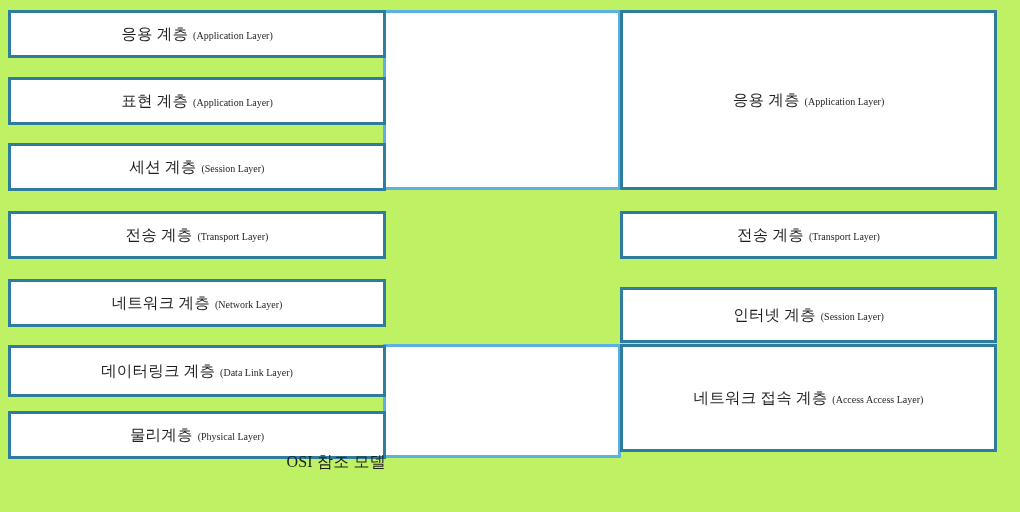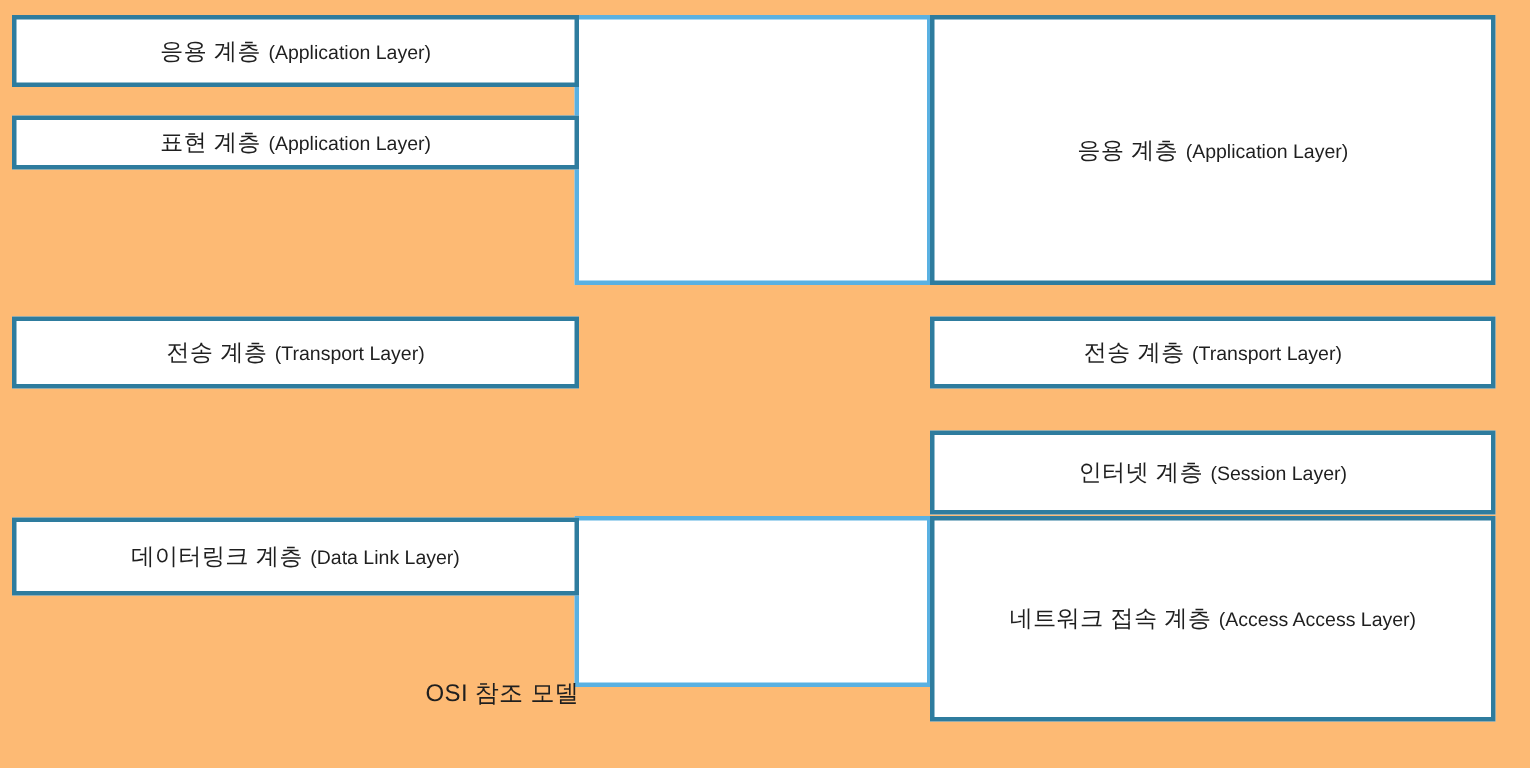--- a/index.html
+++ b/index.html
@@ -4,22 +4,22 @@
 <style>
   :root{
     --teal:#2e7c9e;
     --lightblue:#5ab1e2;
     --ink:#1f1f1f;
   }
   html,body{margin:0;padding:0;background:#ffffff;}
   .stage{
     position:relative;
     width:1020px;height:512px;
-    background:#fdba74;
-    font-family:Liberation Sans, sans-serif;
+    background:#bef264;
+    font-family:Liberation Serif, serif;
     color:var(--ink);
     overflow:hidden;
   }
   
   .bridge{
     position:absolute;
     left:383px;width:238px;
     border:3px solid var(--lightblue);
     background:#ffffff;
     box-sizing:border-box;
@@ -31,21 +31,21 @@
     border:3px solid var(--teal);
     background:#ffffff;
     box-sizing:border-box;
     display:flex;align-items:center;justify-content:center;
     z-index:2;
   }
   .box.left{left:8px;width:378px;}
   .box.right{left:620px;width:377px;}
   .label{display:flex;align-items:baseline;gap:5px;white-space:nowrap;}
   .ko{font-size:15.5px;letter-spacing:.2px;}
-  .en{font-size:13px;}
+  .en{font-size:10px;}
   .caption{
     position:absolute;
     text-align:center;
     font-size:16px;
     letter-spacing:.2px;
     z-index:2;
   }
   .caption.left{left:8px;width:378px;top:452px;text-align:right;}
   .caption.right{left:620px;width:377px;top:472px;}
 </style>
@@ -56,36 +56,54 @@
 
   <div class="bridge" style="top:10px;height:180px"></div>
   <div class="bridge" style="top:344px;height:114px"></div>
 
   <div class="box left" style="top:10px;height:48px">
     <span class="label">
       <span class="ko">응용 계층</span>
       <span class="en">(Application Layer)</span>
     </span>
   </div>
-  <div class="box left" style="top:77px;height:36px">
+  <div class="box left" style="top:77px;height:48px">
     <span class="label">
       <span class="ko">표현 계층</span>
       <span class="en">(Application Layer)</span>
+    </span>
+  </div>
+  <div class="box left" style="top:143px;height:48px">
+    <span class="label">
+      <span class="ko">세션 계층</span>
+      <span class="en">(Session Layer)</span>
     </span>
   </div>
   <div class="box left" style="top:211px;height:48px">
     <span class="label">
       <span class="ko">전송 계층</span>
       <span class="en">(Transport Layer)</span>
     </span>
   </div>
+  <div class="box left" style="top:279px;height:48px">
+    <span class="label">
+      <span class="ko">네트워크 계층</span>
+      <span class="en">(Network Layer)</span>
+    </span>
+  </div>
   <div class="box left" style="top:345px;height:52px">
     <span class="label">
       <span class="ko">데이터링크 계층</span>
       <span class="en">(Data Link Layer)</span>
+    </span>
+  </div>
+  <div class="box left" style="top:411px;height:48px">
+    <span class="label">
+      <span class="ko">물리계층</span>
+      <span class="en">(Physical Layer)</span>
     </span>
   </div>
 
   <div class="box right" style="top:10px;height:180px">
     <span class="label">
       <span class="ko">응용 계층</span>
       <span class="en">(Application Layer)</span>
     </span>
   </div>
   <div class="box right" style="top:211px;height:48px">
@@ -93,21 +111,21 @@
       <span class="ko">전송 계층</span>
       <span class="en">(Transport Layer)</span>
     </span>
   </div>
   <div class="box right" style="top:287px;height:56px">
     <span class="label">
       <span class="ko">인터넷 계층</span>
       <span class="en">(Session Layer)</span>
     </span>
   </div>
-  <div class="box right" style="top:344px;height:137px">
+  <div class="box right" style="top:344px;height:108px">
     <span class="label">
       <span class="ko">네트워크 접속 계층</span>
       <span class="en">(Access Access Layer)</span>
     </span>
   </div>
 
   <div class="caption left">OSI 참조 모델</div>
 
 </div>
 

